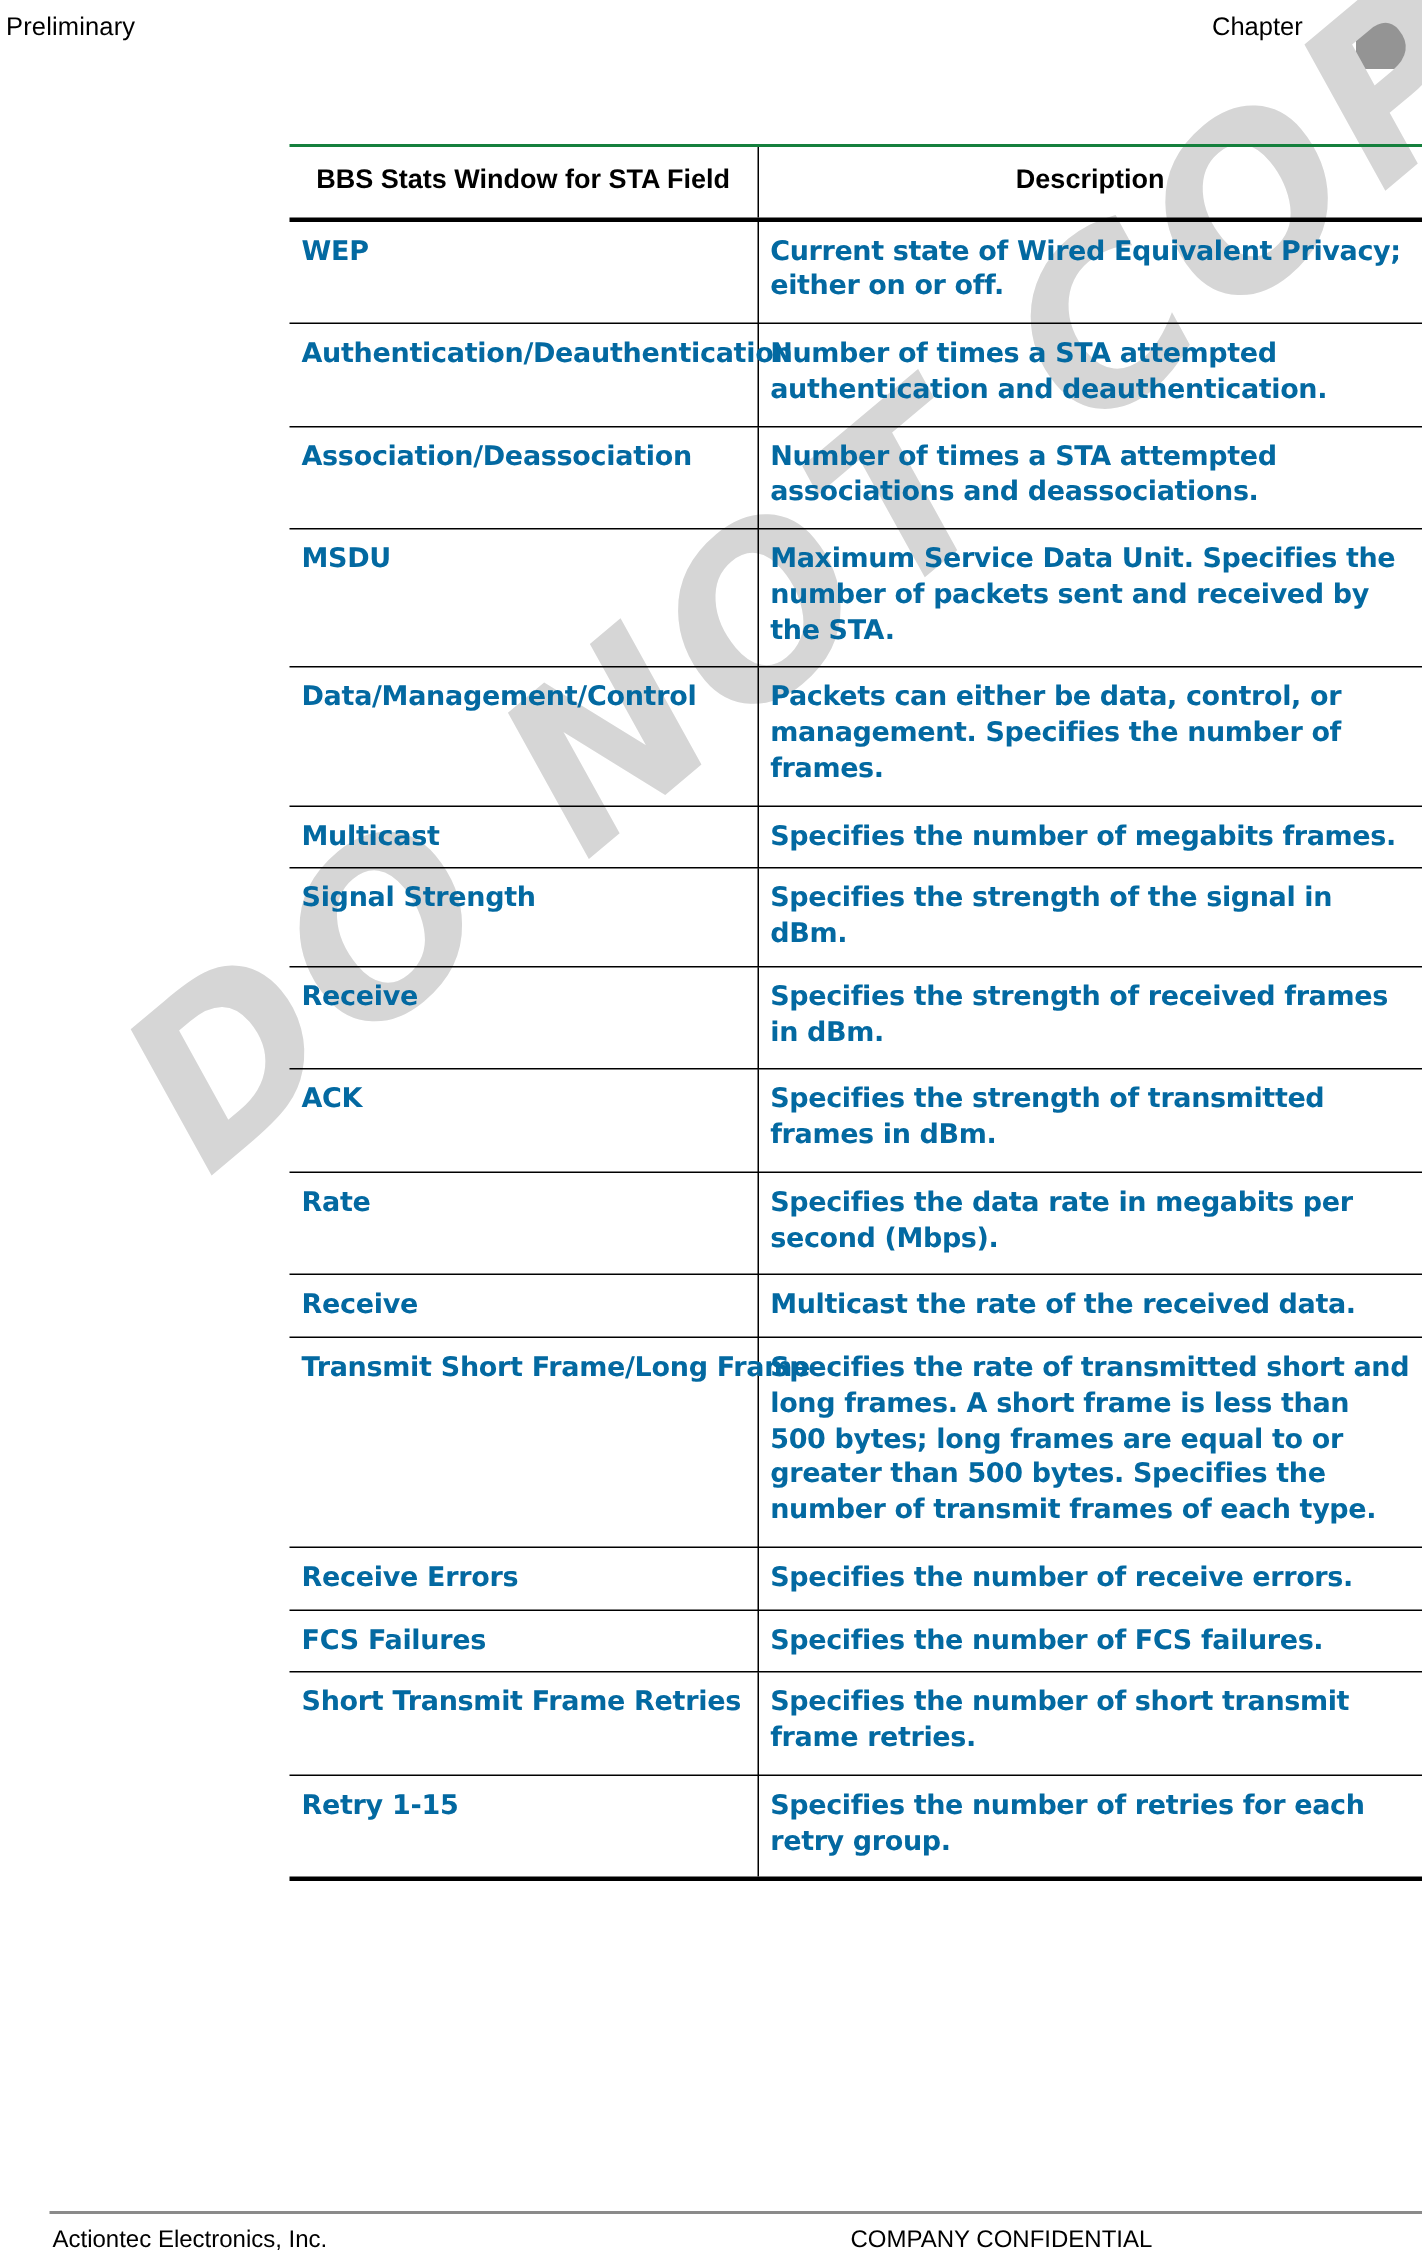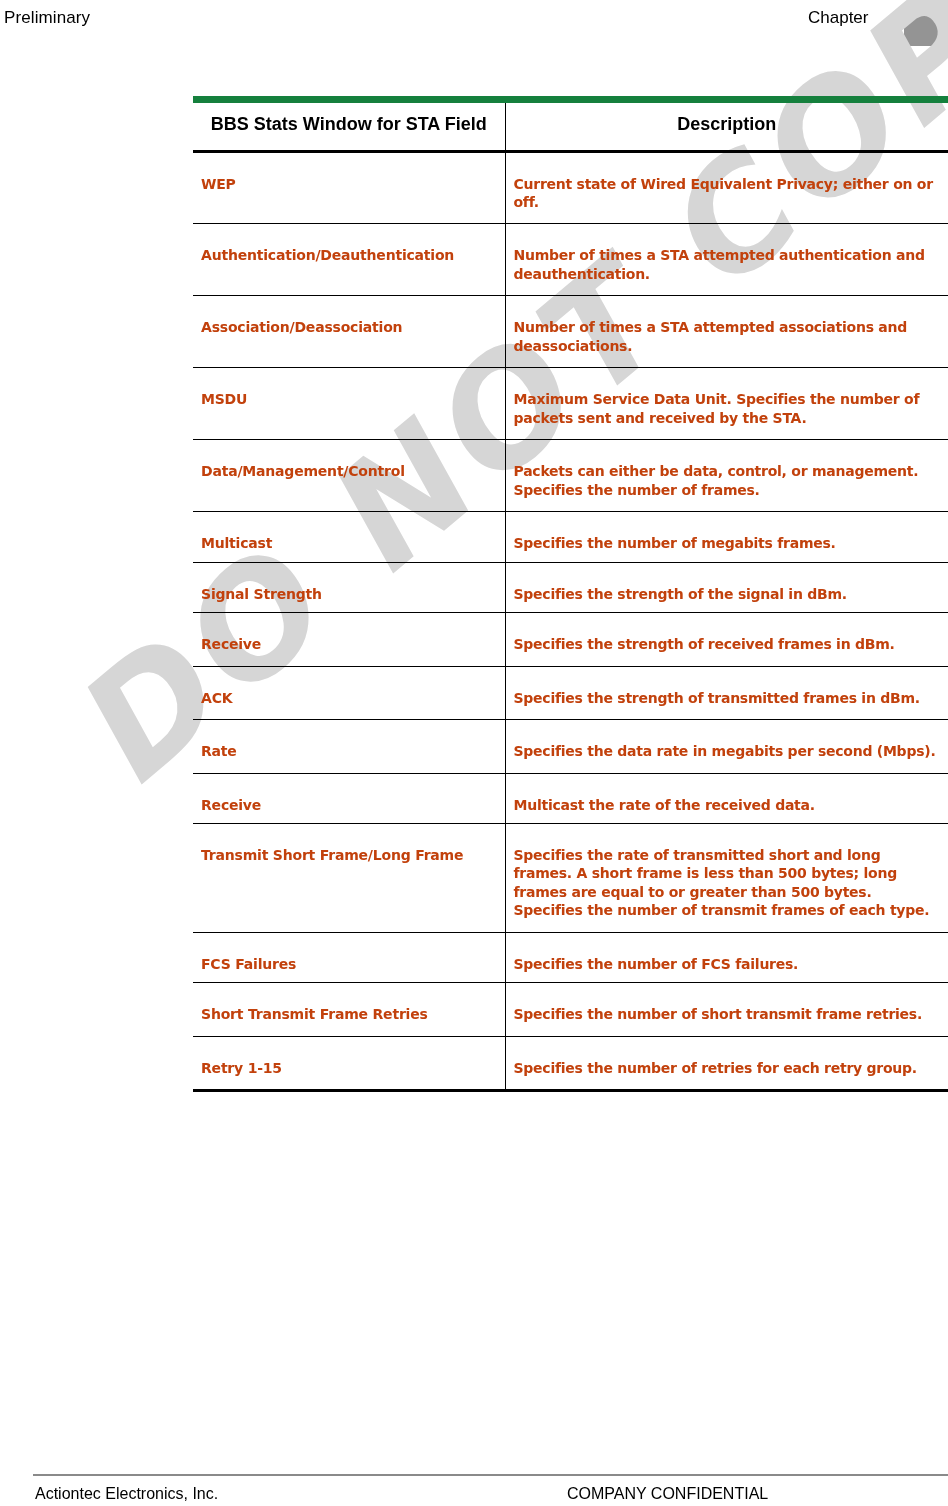--- a/index.html
+++ b/index.html
@@ -85,41 +85,41 @@
   }
   table.stats {
     border-collapse: collapse;
     width: 755px;
     table-layout: fixed;
   }
   table.stats col.c1 { width: 312px; }
   table.stats col.c2 { width: 443px; }
 
   table.stats thead th {
-    border-top: 7px solid #15803d;
+    border-top: 2px solid #15803d;
     border-bottom: 3px solid #000;
     padding: 10px 8px 14px 8px;
     font-size: 18px;
     font-weight: bold;
     color: #000;
     text-align: center;
     vertical-align: middle;
     font-family: "Liberation Sans", sans-serif;
     line-height: 1.25;
   }
   table.stats thead th.h1 {
     border-right: 1.5px solid #000;
   }
 
   table.stats tbody td {
     border-bottom: 1.5px solid #000;
-    padding: 22px 8px 9px 8px;
-    font-size: 14px;
+    padding: 8px 8px 9px 8px;
+    font-size: 18px;
     font-weight: bold;
-    color: #c2410c;
+    color: #0369a1;
     vertical-align: top;
     line-height: 1.32;
     font-family: "DejaVu Sans", sans-serif;
   }
   table.stats tbody td.field {
     border-right: 1.5px solid #000;
     white-space: nowrap;
     letter-spacing: -0.2px;
   }
   table.stats tbody td.desc {
@@ -235,20 +235,24 @@
         </tr>
         <tr>
           <td class="field">Receive</td>
           <td class="desc">Multicast the rate of the received data.</td>
         </tr>
         <tr class="tall">
           <td class="field">Transmit Short Frame/Long Frame</td>
           <td class="desc">Specifies the rate of transmitted short and long frames. A short frame is less than 500 bytes; long frames are equal to or greater than 500 bytes. Specifies the number of transmit frames of each type.</td>
         </tr>
         <tr>
+          <td class="field">Receive Errors</td>
+          <td class="desc">Specifies the number of receive errors.</td>
+        </tr>
+        <tr>
           <td class="field">FCS Failures</td>
           <td class="desc">Specifies the number of FCS failures.</td>
         </tr>
         <tr class="tall">
           <td class="field">Short Transmit Frame Retries</td>
           <td class="desc">Specifies the number of short transmit frame retries.</td>
         </tr>
         <tr class="tall">
           <td class="field">Retry 1-15</td>
           <td class="desc">Specifies the number of retries for each retry group.</td>

